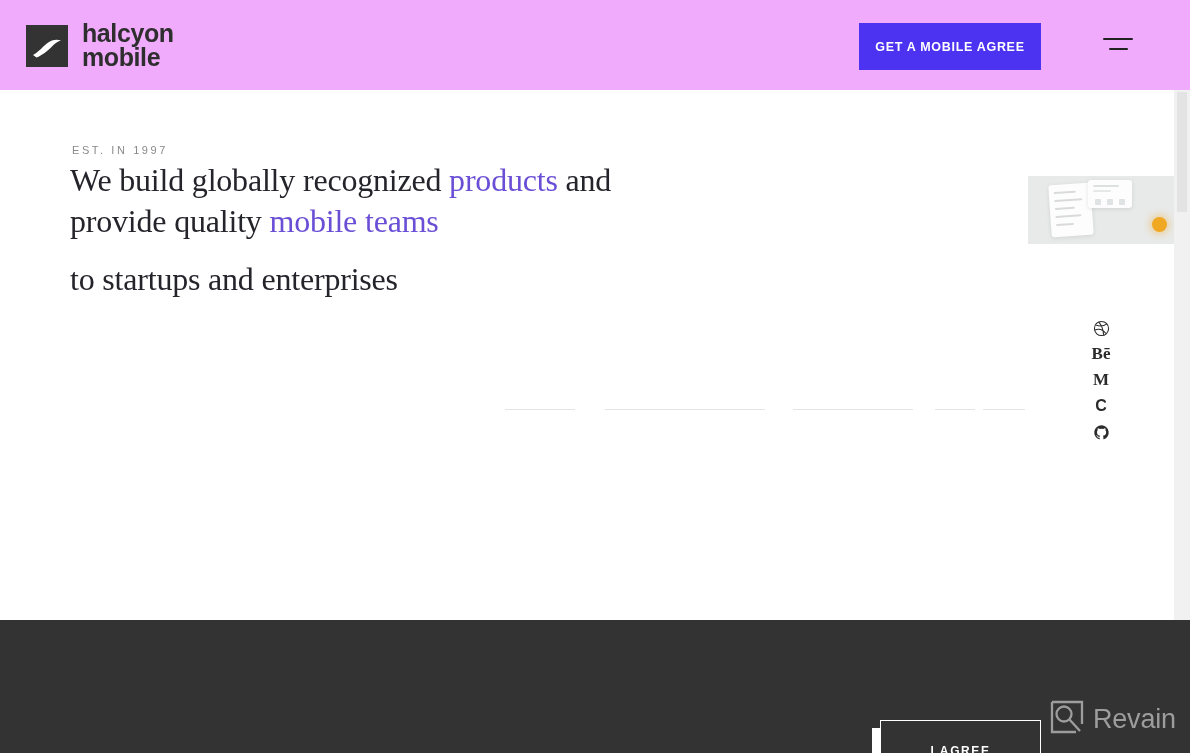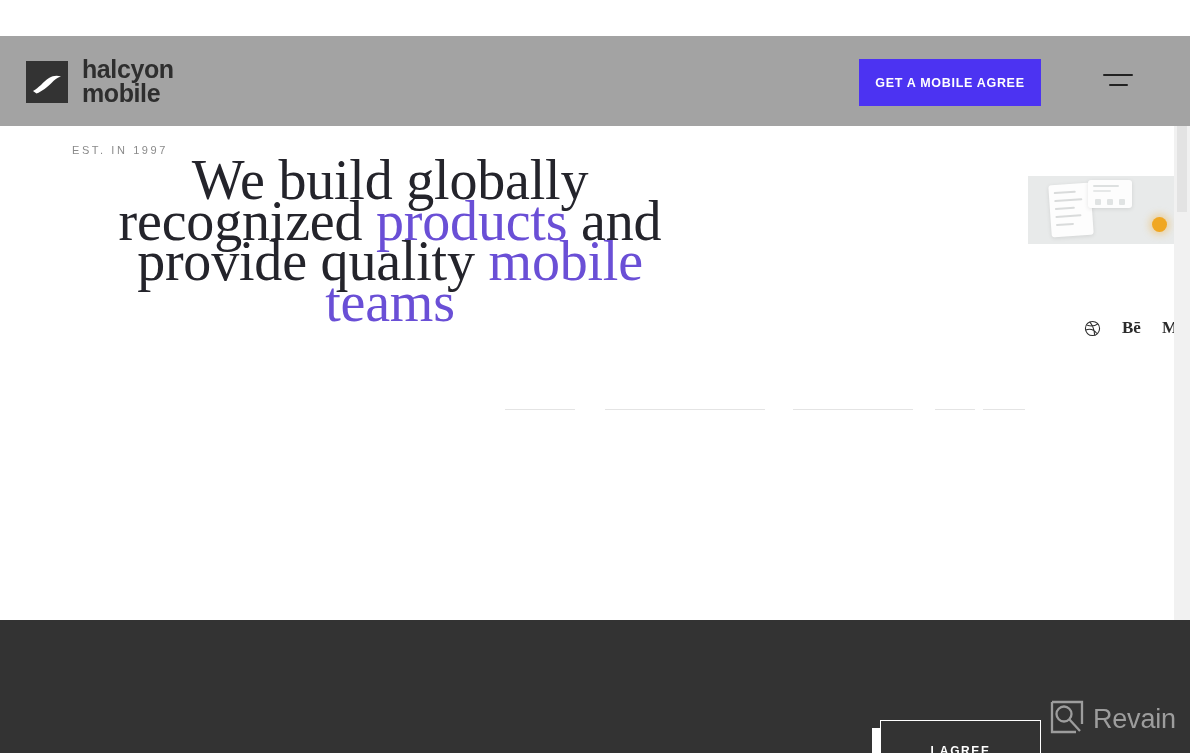--- a/index.html
+++ b/index.html
@@ -7,21 +7,21 @@
     width:1190px; height:753px;
     overflow:hidden;
     background:#ffffff;
     font-family:"Liberation Sans", sans-serif;
   }
   .page { position:relative; width:1190px; height:753px; background:#fff; }
 
   
   .header {
     position:absolute; top:0; left:0; width:1190px; height:90px;
-    background:#a3a3a3; z-index:40;margin-top:36px;
+    background:#f0abfc; z-index:40;
   }
   .brand { position:absolute; left:26px; top:22px; display:flex; align-items:center; }
   .logo-mark {
     width:42px; height:42px; background:#333333; position:relative; overflow:hidden; flex:none;
   }
   .logo-mark svg { position:absolute; left:0; top:0; }
   .brand-text {
     margin-left:14px; font-size:25px; line-height:0.95; font-weight:700;
     color:#2e2e2e; letter-spacing:-0.4px;
   }
@@ -42,23 +42,22 @@
   .burger i:last-child { width:19px; margin-top:8px; margin-left:6px; }
 
   
   .eyebrow {
     position:absolute; left:72px; top:144px;
     font-size:11px; letter-spacing:2.6px; color:#8a8a8a; font-weight:400;
   }
   .headline {
     position:absolute; left:70px; top:160px; width:640px;
     font-family:"Liberation Serif", serif;
-    font-size:56px; line-height:40.5px; color:#24242b; font-weight:400;
+    font-size:32px; line-height:40.5px; color:#24242b; font-weight:400;
     letter-spacing:-0.2px;
-    text-align:center;
   }
   .headline .hl { color:#6a4fd6; }
   .headline .lastline { display:block; margin-top:18px; }
 
   
   .preview-panel {
     position:absolute; left:1028px; top:176px; width:146px; height:68px;
     background:#e8eaea; overflow:hidden;
   }
   .pv-card {
@@ -71,21 +70,21 @@
   .pv-line { position:absolute; height:2px; background:#d9dbdb; border-radius:1px; }
   .dot-orange {
     position:absolute; left:1152px; top:217px; width:15px; height:15px;
     border-radius:50%; background:#f0a722;
     box-shadow:0 0 7px 3px rgba(240,167,34,0.35);
   }
 
   
   .social-rail {
     position:absolute; left:1084px; top:315px; width:30px;
-    display:flex; flex-direction:row; align-items:flex-end; gap:21px; z-index:30;
+    display:flex; flex-direction:column; align-items:flex-end; z-index:30;
   }
   .social-rail a {
     width:26px; height:26px; display:flex; align-items:center; justify-content:center;
     color:#2b2b2b; text-decoration:none; cursor:pointer;
   }
   .soc-txt { font-size:17px; font-weight:700; font-family:"Liberation Serif", serif; }
 
   
   .dividers { position:absolute; left:505px; top:409px; width:520px; height:4px; }
   .dividers i { position:absolute; top:0; height:1px; background:#e4e4e4; }
@@ -141,20 +140,21 @@
     </div>
   </div>
 
   <div class="eyebrow">EST. IN 1997</div>
 
   <h1 class="headline">
     <span>We build globally</span>
     <span>recognized </span><span class="hl">products</span><span> and</span>
     <span>provide quality </span><span class="hl">mobile</span>
     <span class="hl">teams</span>
+    <span class="lastline">to startups and enterprises</span>
   </h1>
 
   <div class="preview-panel">
     <div class="pv-card pv-left">
       <i class="pv-line" style="left:5px;top:7px;width:22px;"></i>
       <i class="pv-line" style="left:5px;top:15px;width:28px;"></i>
       <i class="pv-line" style="left:5px;top:23px;width:20px;"></i>
       <i class="pv-line" style="left:5px;top:31px;width:26px;"></i>
       <i class="pv-line" style="left:5px;top:39px;width:18px;"></i>
     </div>

